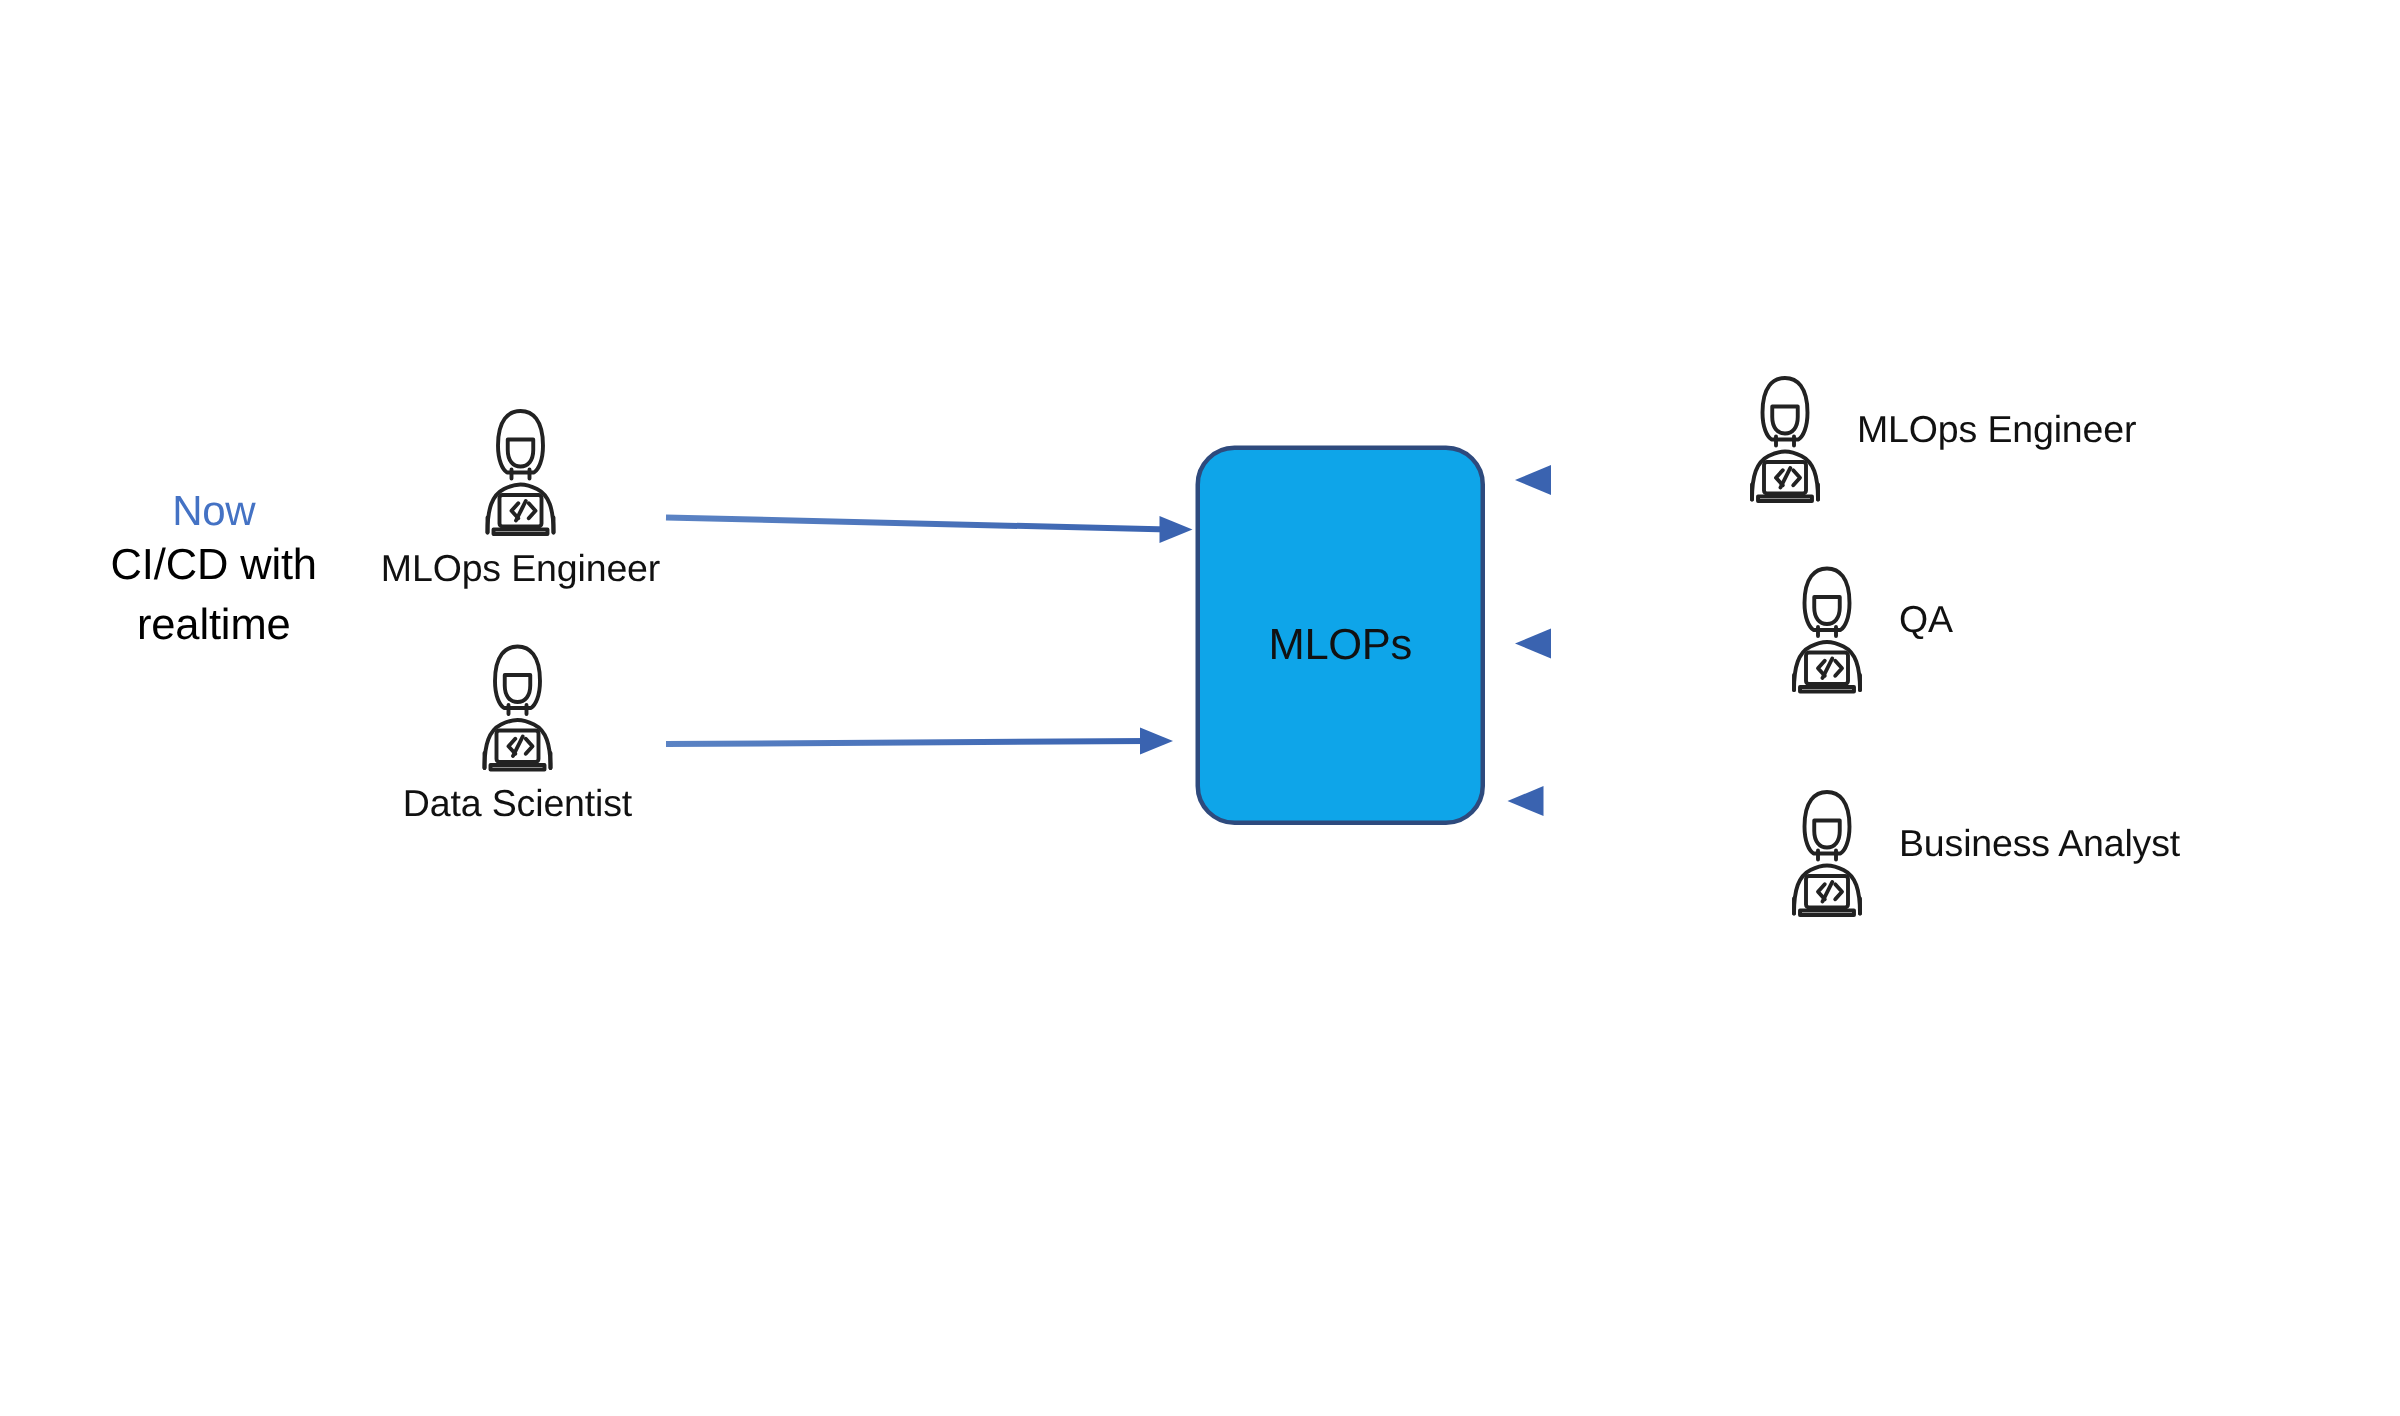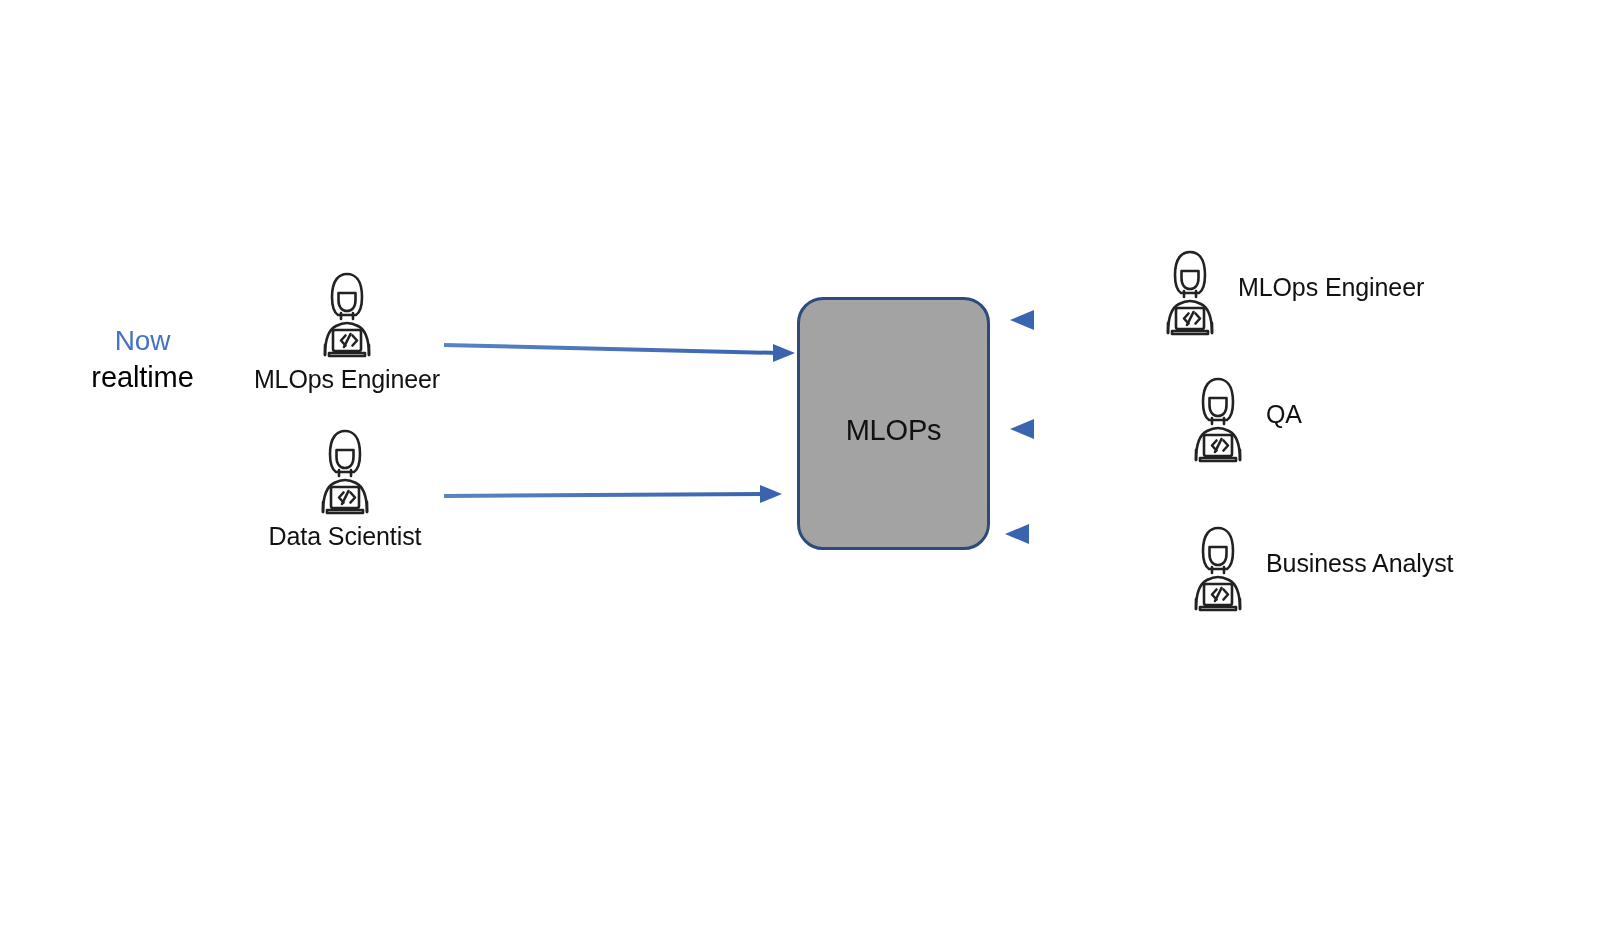--- a/index.html
+++ b/index.html
@@ -74,21 +74,21 @@
 
   
   .mlops-box {
     position: absolute;
     left: 797px;
     top: 297px;
     width: 193px;
     height: 253px;
     border: 3.5px solid #2E4A7D;
     border-radius: 26px;
-    background: #a3a3a3;
+    background: #0ea5e9;
     box-sizing: border-box;
   }
   .mlops-label {
     position: absolute;
     left: 0;
     top: 114px;
     width: 100%;
     text-align: center;
     font-size: 29px;
     color: #111111;
@@ -132,20 +132,21 @@
 
   <g>
     <line x1="1190" y1="534" x2="1025" y2="534" stroke="url(#gradL)" stroke-width="4"></line>
     <polygon points="1005,534 1029,524 1029,544" fill="#3A63B0"></polygon>
   </g>
 </svg>
 
 <div class="caption-block">
   <div class="caption-now">Now</div>
   <div class="caption-sub">
+    <div>CI/CD with</div>
     <div>realtime</div>
   </div>
 </div>
 
 <div class="persona below" style="left:305px; top:267px; width:84px; height:92px;">
   <svg class="persona-icon" width="84" height="92" viewBox="0 0 84 92">
     <g fill="none" stroke="#222222" stroke-width="2.6" stroke-linecap="round" stroke-linejoin="round">
       <path d="M27 30 C27 13 34 7 42 7 C50 7 57 13 57 30 C57 40 54 46 51 48 L33 48 C30 46 27 40 27 30 Z"></path>
       <path d="M33.5 26 L50.5 26 L50.5 33 C50.5 40 47 44 42 44 C37 44 33.5 40 33.5 33 Z"></path>
       <path d="M36 46 L36 52 M48 46 L48 52"></path>

